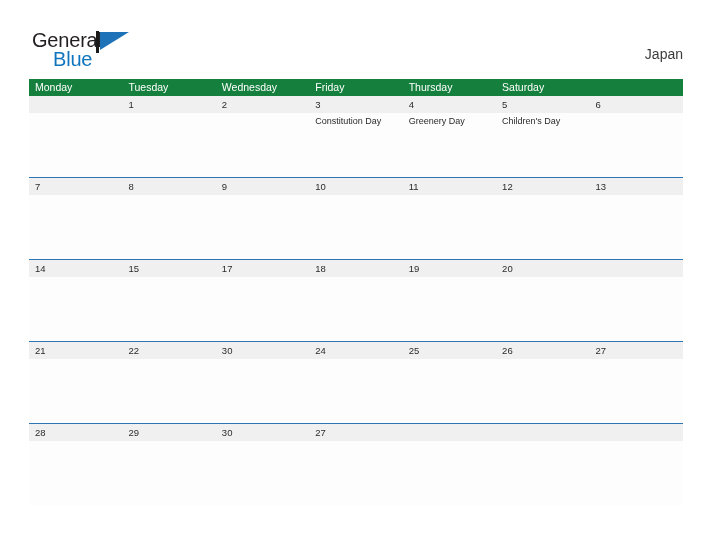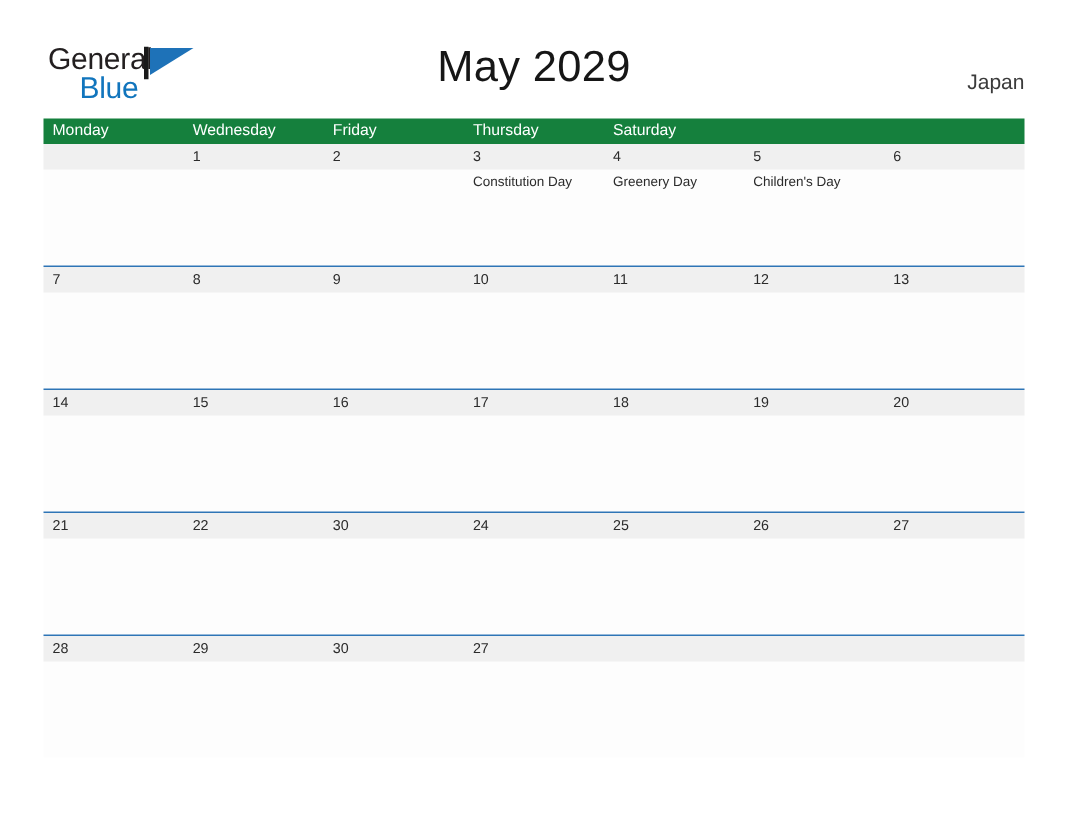--- a/index.html
+++ b/index.html
@@ -163,29 +163,29 @@
       <span class="logo-mark">
         <svg width="35" height="22" viewBox="0 0 35 22" xmlns="http://www.w3.org/2000/svg">
           <rect x="0" y="0" width="3" height="22" fill="#1a1a1a"></rect>
           <path d="M4,1 L33,1 L4,19 Z" fill="#1e72b8"></path>
         </svg>
       </span>
     </div>
     <span class="logo-blue">Blue</span>
   </div>
 
-  <div class="month-title">May 2029</div>
 
   <div class="country-label">Japan</div>
 </div>
 
 <div class="calendar">
 
   <div class="weekday-header">
     <div class="weekday-cell">Monday</div>
+    <div class="weekday-cell">Tuesday</div>
     <div class="weekday-cell">Wednesday</div>
     <div class="weekday-cell">Friday</div>
     <div class="weekday-cell">Thursday</div>
     <div class="weekday-cell">Saturday</div>
   </div>
 
   <div class="week-row first">
     <div class="week-band"></div>
     <div class="day-cells">
       <div class="day-cell">
@@ -258,24 +258,20 @@
     <div class="day-cells">
       <div class="day-cell">
           <span class="day-number">14</span>
           <span class="day-event"></span>
         </div>
       <div class="day-cell">
           <span class="day-number">15</span>
           <span class="day-event"></span>
         </div>
       <div class="day-cell">
-          <span class="day-number">16</span>
-          <span class="day-event"></span>
-        </div>
-      <div class="day-cell">
           <span class="day-number">17</span>
           <span class="day-event"></span>
         </div>
       <div class="day-cell">
           <span class="day-number">18</span>
           <span class="day-event"></span>
         </div>
       <div class="day-cell">
           <span class="day-number">19</span>
           <span class="day-event"></span>

